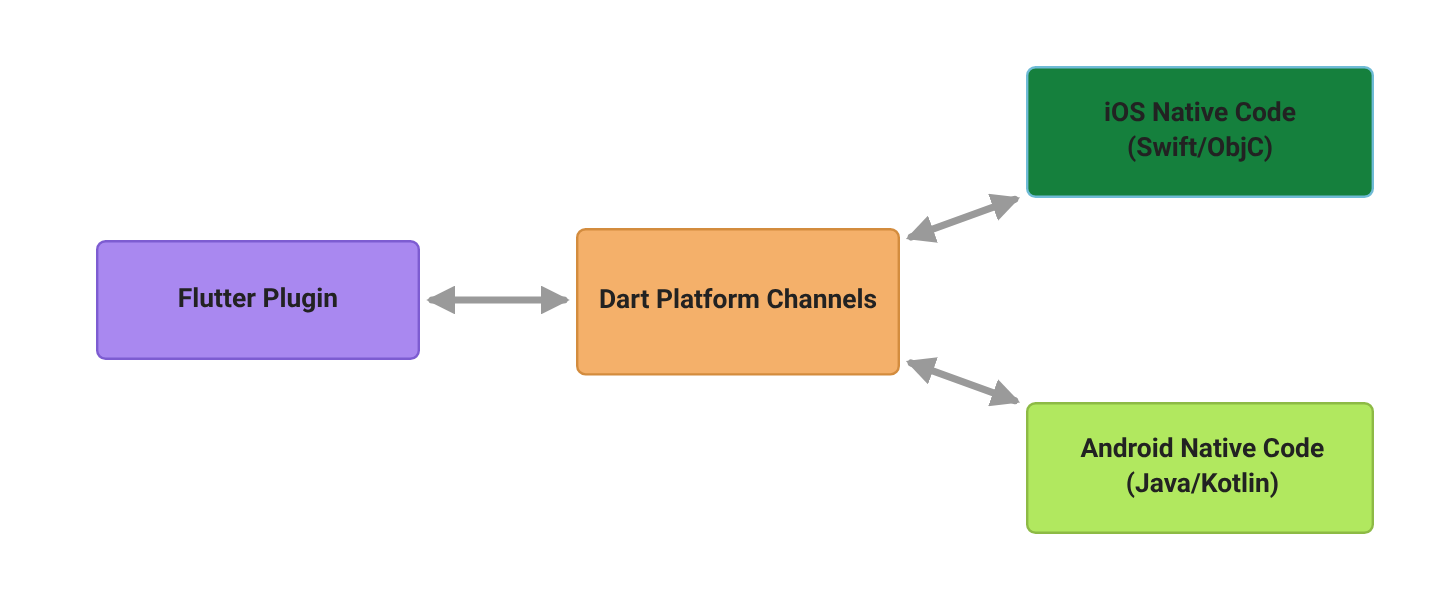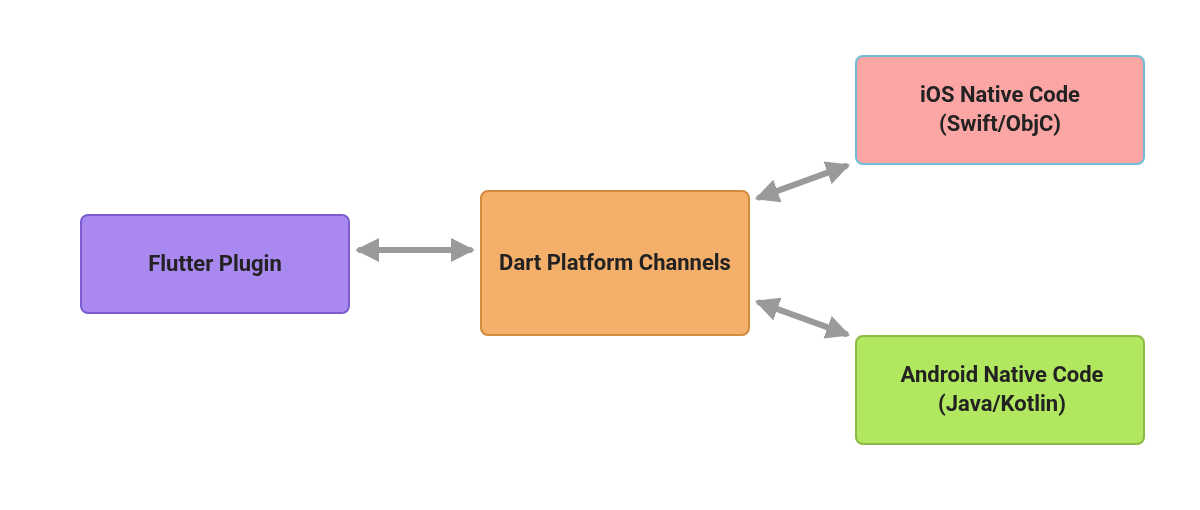--- a/index.html
+++ b/index.html
@@ -20,39 +20,39 @@
     align-items: center;
     justify-content: center;
     text-align: center;
     font-weight: 700;
     font-size: 22px;
     line-height: 1.3;
     color: #222;
     box-sizing: border-box;
     padding: 8px 12px;
   }
-  .box.purple  { background:#a988f0; border-color:#7d5cd1;margin-top:14px; }
+  .box.purple  { background:#a988f0; border-color:#7d5cd1; }
   .box.orange  { background:#f4b06a; border-color:#d38c3e; }
-  .box.blue    { background:#fca5a5; border-color:#6fbbd6; }
+  .box.blue    { background:#15803d; border-color:#6fbbd6; }
   .box.green   { background:#b1e85f; border-color:#8dba45; }
   svg.arrows {
     position: absolute;
     left: 0; top: 0;
     width: 1200px; height: 510px;
     pointer-events: none;
   }
 </style>
 </head>
 <body>
 
 <div id="node-flutter_plugin" class="box purple" style="left: 80px; top: 200px; width: 270px; height: 100px;">
   <span>Flutter Plugin</span>
 </div>
 
-<div id="node-dart_platform_channels" class="box orange" style="left: 480px; top: 190px; width: 270px; height: 146px;">
+<div id="node-dart_platform_channels" class="box orange" style="left: 480px; top: 190px; width: 270px; height: 123px;">
   <span>Dart Platform Channels</span>
 </div>
 
 <div id="node-ios_native" class="box blue" style="left: 855px; top: 55px; width: 290px; height: 110px;">
   <span>iOS Native Code (Swift/ObjC)</span>
 </div>
 
 <div id="node-android_native" class="box green" style="left: 855px; top: 335px; width: 290px; height: 110px; padding-left: 16px;">
   <span>Android Native Code (Java/Kotlin)</span>
 </div>

